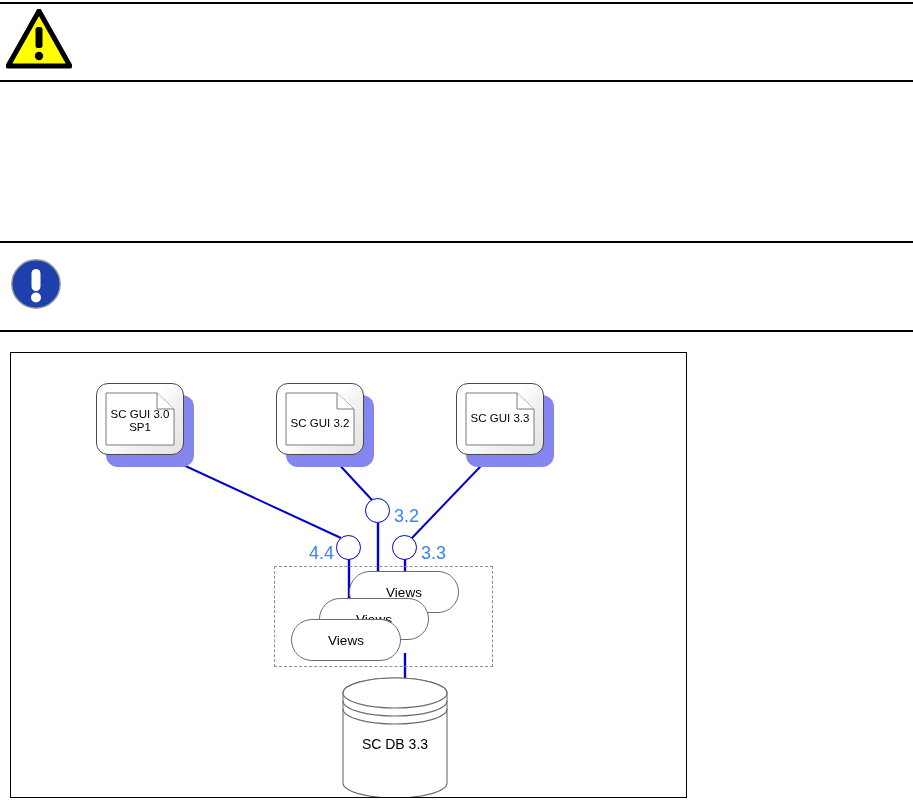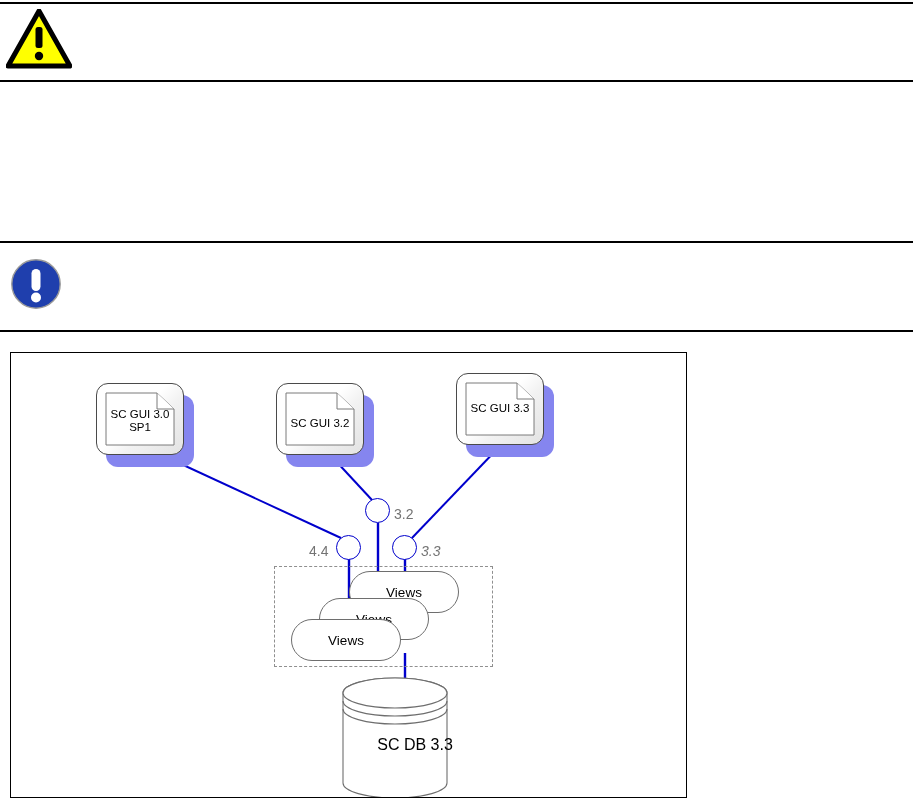--- a/index.html
+++ b/index.html
@@ -115,22 +115,22 @@
     position: absolute;
     width: 25px;
     height: 25px;
     border-radius: 50%;
     border: 1.6px solid #0000cc;
     background: #ffffff;
     box-sizing: border-box;
   }
   .ver-label {
     position: absolute;
-    font-size: 14px;
-    color: #737373;
+    font-size: 18px;
+    color: #3b82f6;
     white-space: nowrap;
   }
 
   
   .views-box {
     position: absolute;
     left: 273px;
     top: 565px;
     width: 219px;
     height: 101px;
@@ -205,21 +205,21 @@
   <div class="view-pill" style="left:338px; top:218px; width:110px;">
     <span>Views</span>
   </div>
   <div class="view-pill" style="left:308px; top:245px; width:110px;">
     <span>Views</span>
   </div>
   <div class="view-pill" style="left:280px; top:266px; width:110px;">
     <span>Views</span>
   </div>
 
-  <div style="position:absolute; left:352px; top:383px; width:104px; text-align:center; font-size:16px;">SC DB 3.3</div>
+  <div style="position:absolute; left:332px; top:383px; width:104px; text-align:center; font-size:14px;">SC DB 3.3</div>
 
   <div class="gui-node" style="left:85px; top:30px;">
     <div class="shadow"></div>
     <div class="body"></div>
     <svg class="doc" viewBox="0 0 70 54" xmlns="http://www.w3.org/2000/svg">
       <path d="M1 1 L52 1 L69 17 L69 53 L1 53 Z" fill="#ffffff" stroke="#7a7a7a" stroke-width="1"></path>
       <path d="M52 1 L52 17 L69 17" fill="#ffffff" stroke="#7a7a7a" stroke-width="1"></path>
     </svg>
     <div class="doc-label">SC GUI 3.0
 SP1</div>
@@ -228,32 +228,32 @@
   <div class="gui-node" style="left:265px; top:30px;">
     <div class="shadow"></div>
     <div class="body"></div>
     <svg class="doc" viewBox="0 0 70 54" xmlns="http://www.w3.org/2000/svg">
       <path d="M1 1 L52 1 L69 17 L69 53 L1 53 Z" fill="#ffffff" stroke="#7a7a7a" stroke-width="1"></path>
       <path d="M52 1 L52 17 L69 17" fill="#ffffff" stroke="#7a7a7a" stroke-width="1"></path>
     </svg>
     <div class="doc-label" style="padding-top:10px;">SC GUI 3.2</div>
   </div>
 
-  <div class="gui-node" style="left:445px; top:20px;">
+  <div class="gui-node" style="left:445px; top:30px;">
     <div class="shadow"></div>
     <div class="body"></div>
     <svg class="doc" viewBox="0 0 70 54" xmlns="http://www.w3.org/2000/svg">
       <path d="M1 1 L52 1 L69 17 L69 53 L1 53 Z" fill="#ffffff" stroke="#7a7a7a" stroke-width="1"></path>
       <path d="M52 1 L52 17 L69 17" fill="#ffffff" stroke="#7a7a7a" stroke-width="1"></path>
     </svg>
     <div class="doc-label" style="padding-top:0;">SC GUI 3.3</div>
   </div>
 
   <div class="ver-circle" style="left:325px; top:182px;"></div>
   <div class="ver-label" style="left:298px; top:190px;">4.4</div>
 
   <div class="ver-circle" style="left:354px; top:145px;"></div>
   <div class="ver-label" style="left:383px; top:153px;">3.2</div>
 
   <div class="ver-circle" style="left:381px; top:182px;"></div>
-  <div class="ver-label" style="left:410px; top:190px;font-style:italic;">3.3</div>
+  <div class="ver-label" style="left:410px; top:190px;">3.3</div>
 
 </div>
 
 </body></html>

